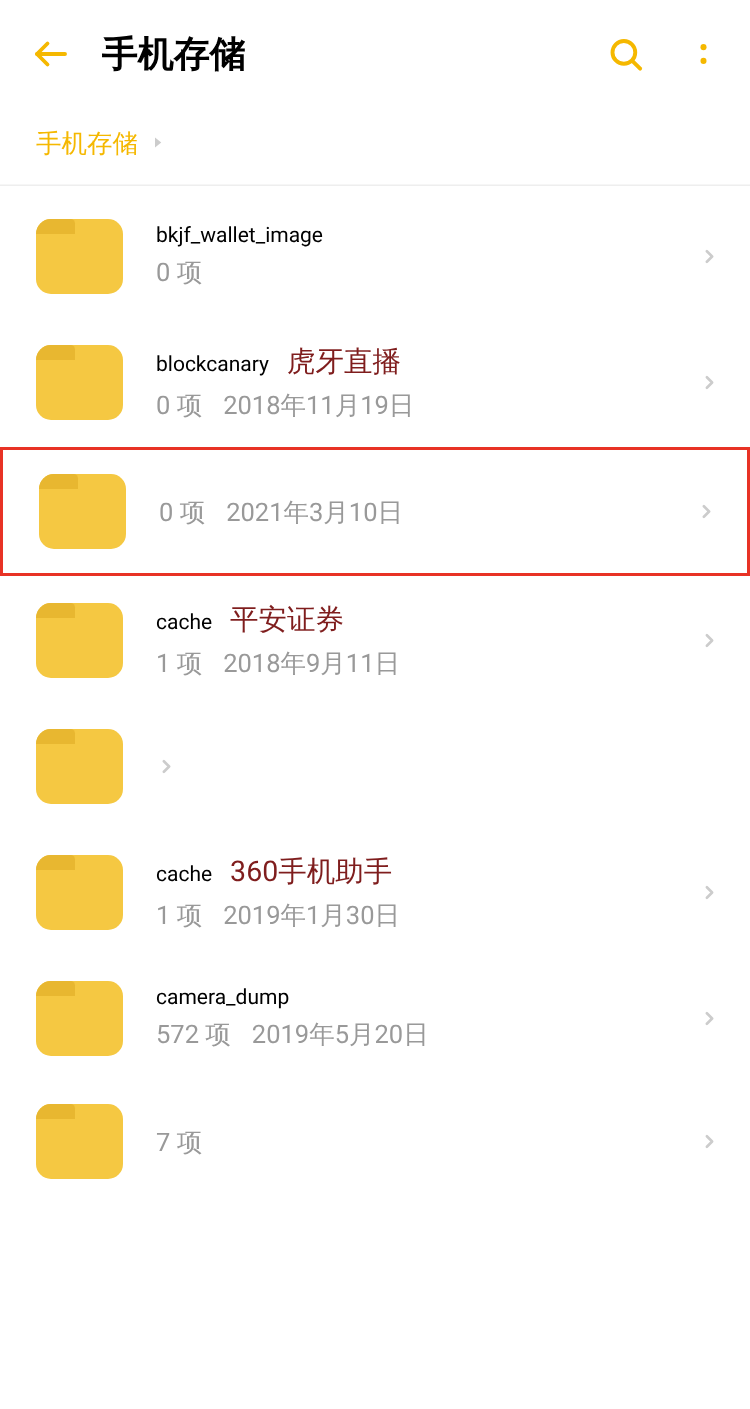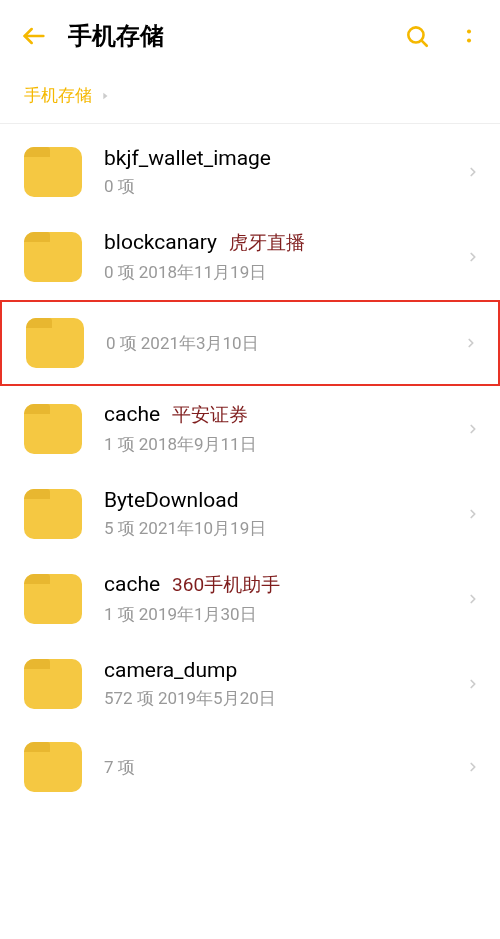--- a/index.html
+++ b/index.html
@@ -96,32 +96,32 @@
       flex: 1;
       min-width: 0;
     }
     .folder-name-row {
       display: flex;
       align-items: baseline;
       gap: 12px;
       margin-bottom: 5px;
     }
     .folder-name {
-      font-size: 21px;
+      font-size: 14px;
       color: #000;
       font-weight: 400;
     }
     .folder-tag {
       font-size: 19px;
       color: #7f1d1d;
       font-weight: 400;
     }
     .folder-meta {
       display: flex;
-      gap: 4px;
+      gap: 14px;
       font-size: 17px;
       color: #999;
     }
     .chevron-icon {
       color: #ccc;
       display: flex;
       align-items: center;
     }
   </style>
 </head>
@@ -224,29 +224,20 @@
         </div>
       </div>
       <span class="chevron-icon">
         <svg width="14" height="22" viewBox="0 0 24 24" fill="none" stroke="currentColor" stroke-width="3" stroke-linecap="round" stroke-linejoin="round">
           <polyline points="9 18 15 12 9 6"></polyline>
         </svg>
       </span>
     </div>
     <div class="folder-item">
       <div class="folder-icon"></div>
-      <div class="folder-content">
-        <div class="folder-name-row">
-          <span class="folder-name">ByteDownload</span>
-        </div>
-        <div class="folder-meta">
-          <span>5 项</span>
-          <span>2021年10月19日</span>
-        </div>
-      </div>
       <span class="chevron-icon">
         <svg width="14" height="22" viewBox="0 0 24 24" fill="none" stroke="currentColor" stroke-width="3" stroke-linecap="round" stroke-linejoin="round">
           <polyline points="9 18 15 12 9 6"></polyline>
         </svg>
       </span>
     </div>
     <div class="folder-item">
       <div class="folder-icon"></div>
       <div class="folder-content">
         <div class="folder-name-row">

